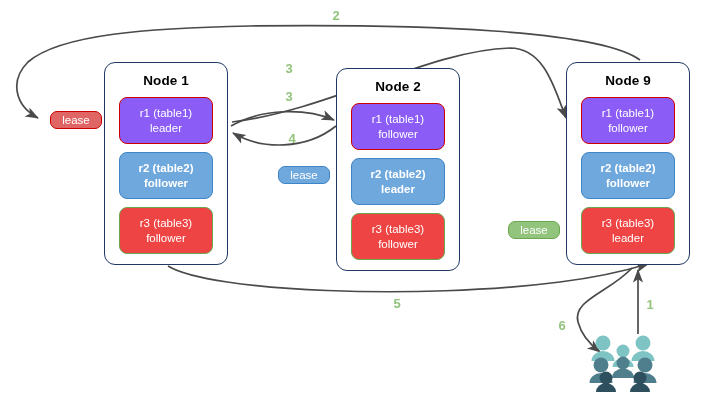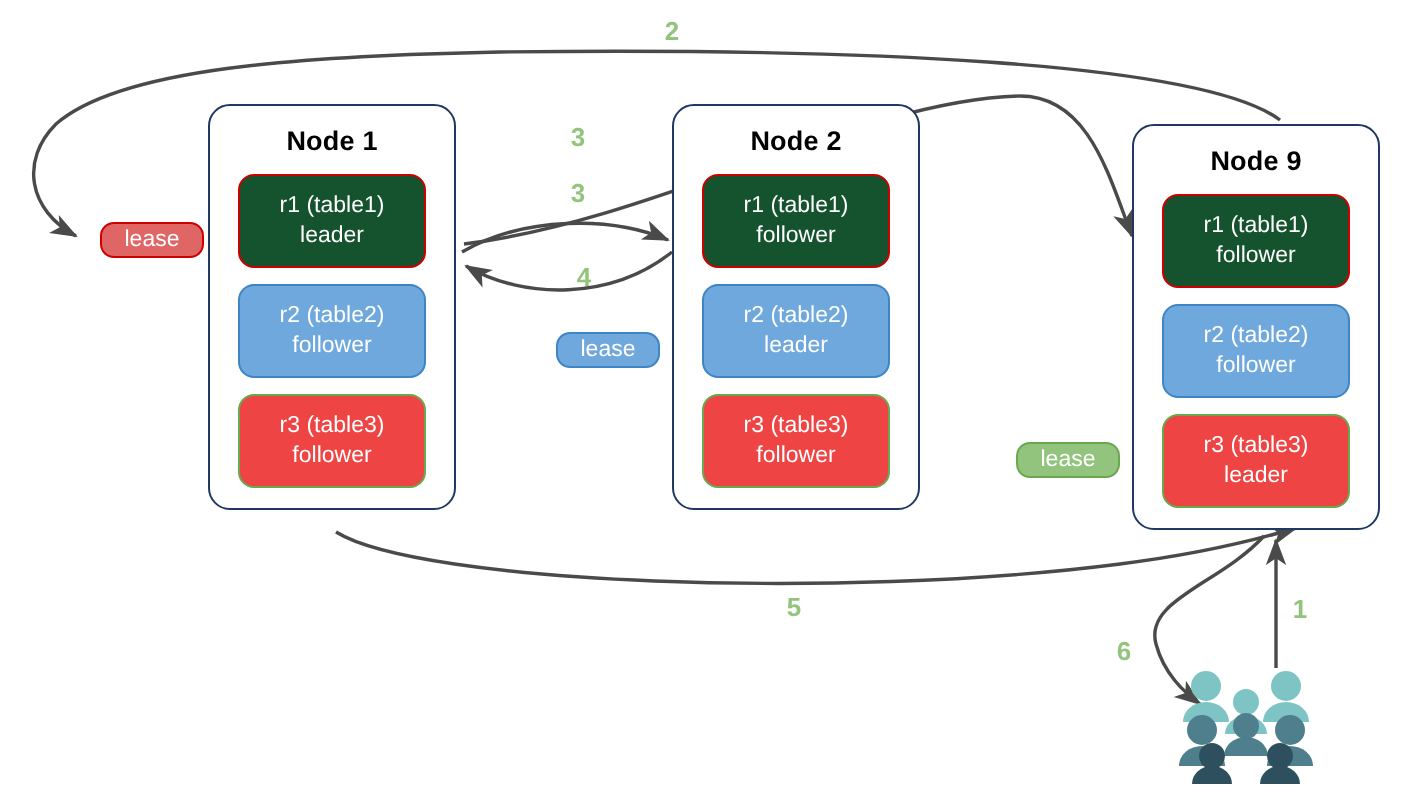--- a/index.html
+++ b/index.html
@@ -51,22 +51,22 @@
     display: flex;
     flex-direction: column;
     align-items: center;
     justify-content: center;
     color: #ffffff;
     font-size: 11.5px;
     line-height: 14.5px;
     text-align: center;
   }
   .replica .rl { display: block; }
-  .rep-red   { background: #14532d; border: 1.6px solid #cc0000; }
-  .rep-blue  { background: #6fa8dc; border: 1.6px solid #3d85c6; }
+  .rep-red   { background: #8b5cf6; border: 1.6px solid #cc0000; }
+  .rep-blue  { background: #6fa8dc; border: 1.6px solid #3d85c6; font-weight: bold; }
   .rep-green { background: #ef4444; border: 1.6px solid #6aa84f; }
   .lease {
     position: absolute;
     box-sizing: border-box;
     border-radius: 7px;
     display: flex;
     align-items: center;
     justify-content: center;
     color: #ffffff;
     font-size: 11.5px;
@@ -111,37 +111,37 @@
 
     <path d="M 336,126 C 306,150 262,150 233,133" fill="none" stroke="#4a4a4a" stroke-width="1.7" marker-end="url(#ah)"></path>
 
     <path d="M 168,266 C 210,292 420,300 560,282 C 600,277 628,270 648,264" fill="none" stroke="#4a4a4a" stroke-width="1.7" marker-end="url(#ah)"></path>
 
     <path d="M 638,334 L 638,270" fill="none" stroke="#4a4a4a" stroke-width="1.7" marker-end="url(#ah)"></path>
 
     <path d="M 632,268 C 610,292 572,300 578,322 C 582,337 592,346 600,352" fill="none" stroke="#4a4a4a" stroke-width="1.7" marker-end="url(#ah)"></path>
   </svg>
 
-  <div class="node-box" style="left:104px; top:52px; width:124px; height:203px;">
+  <div class="node-box" style="left:104px; top:62px; width:124px; height:203px;">
     <div class="node-title">Node 1</div>
     <div class="replica rep-red" style="top:34px;">
       <span class="rl">r1 (table1)</span>
       <span class="rl">leader</span>
     </div>
     <div class="replica rep-blue" style="top:89px;">
       <span class="rl">r2 (table2)</span>
       <span class="rl">follower</span>
     </div>
     <div class="replica rep-green" style="top:144px;">
       <span class="rl">r3 (table3)</span>
       <span class="rl">follower</span>
     </div>
   </div>
 
-  <div class="node-box" style="left:336px; top:52px; width:124px; height:203px;">
+  <div class="node-box" style="left:336px; top:68px; width:124px; height:203px;">
     <div class="node-title">Node 2</div>
     <div class="replica rep-red" style="top:34px;">
       <span class="rl">r1 (table1)</span>
       <span class="rl">follower</span>
     </div>
     <div class="replica rep-blue" style="top:89px;">
       <span class="rl">r2 (table2)</span>
       <span class="rl">leader</span>
     </div>
     <div class="replica rep-green" style="top:144px;">

